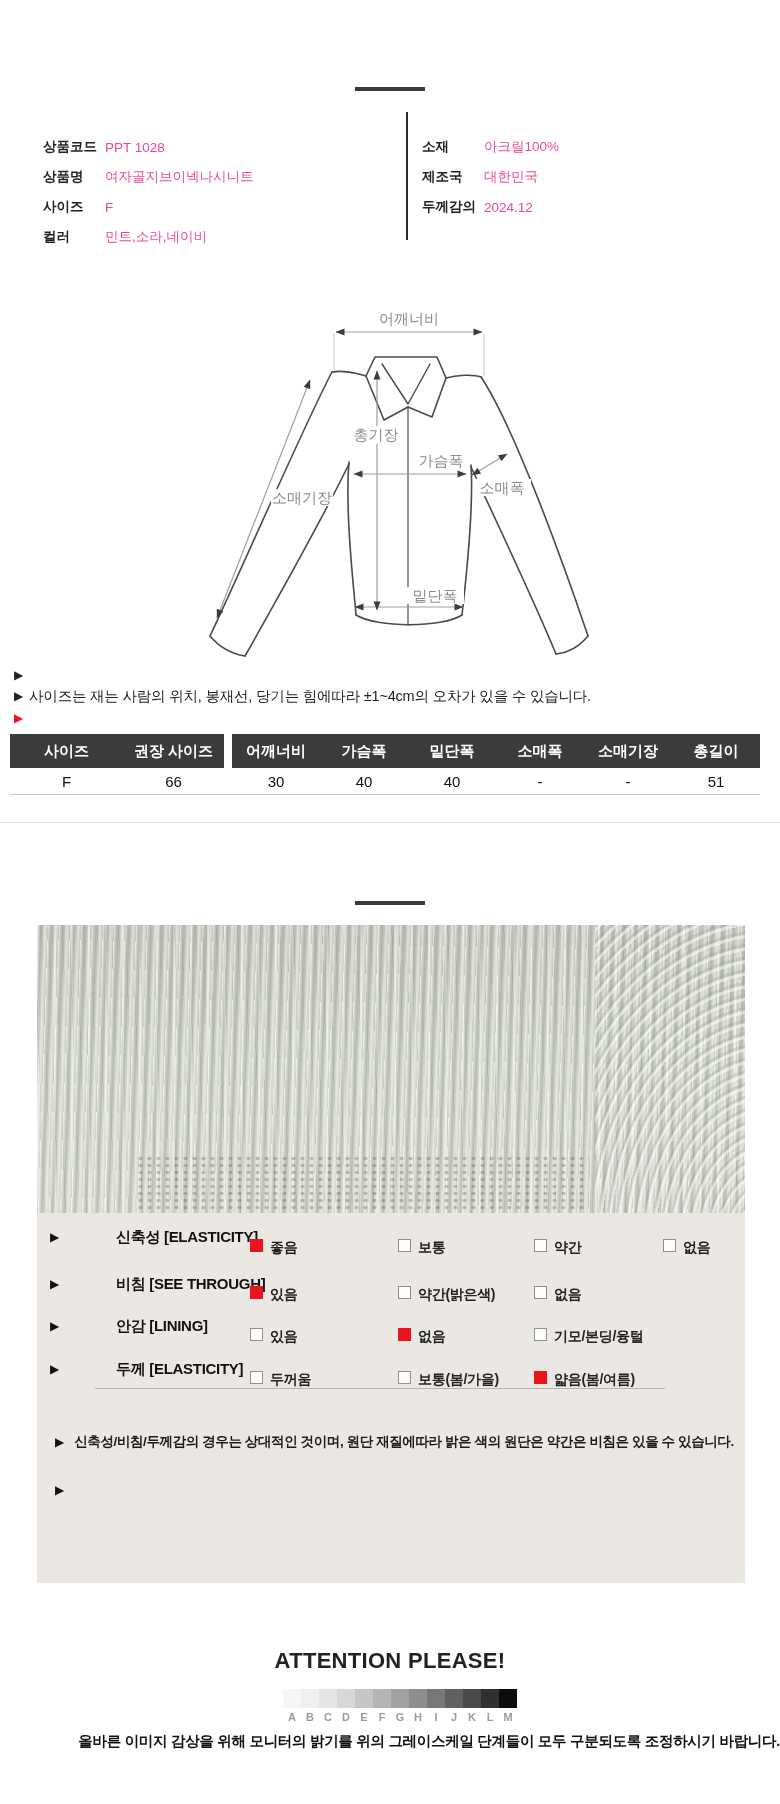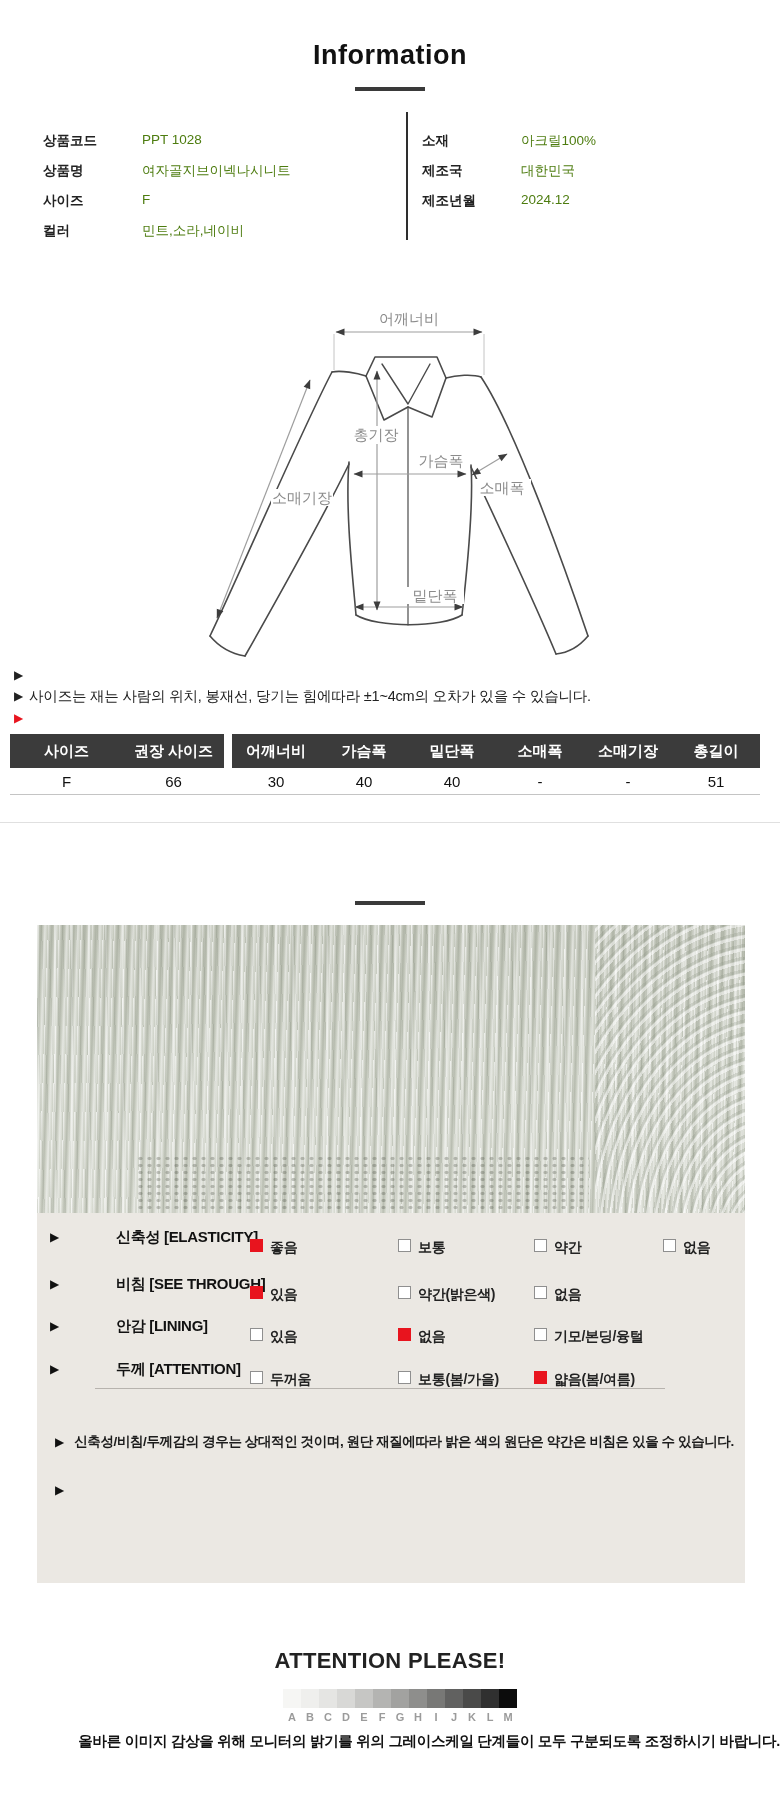--- a/index.html
+++ b/index.html
@@ -6,23 +6,23 @@
   .page{position:relative;width:780px;height:1804px;background:#fff;overflow:hidden;
         font-family:"Liberation Sans","DejaVu Sans",sans-serif;color:#1a1a1a;}
   .abs{position:absolute;}
 
   
   .sec-title{left:0;width:780px;text-align:center;font-size:27px;font-weight:700;color:#111;letter-spacing:.5px;}
   .sec-underline{left:355px;width:70px;height:4px;background:#3a3a3a;}
 
   
   .info-col{display:flex;flex-direction:column;}
-  .info-row{height:30px;display:flex;font-size:13.5px;gap:37px;}
+  .info-row{height:30px;display:flex;align-items:center;font-size:13.5px;}
   .info-label{font-weight:700;color:#222;width:62px;flex:0 0 62px;}
-  .info-value{color:#4d7c0f;}
+  .info-value{color:#ec4899;}
   .info-divider{width:2px;background:#2e2e2e;}
 
   
   svg text{font-family:"Liberation Sans","DejaVu Sans",sans-serif;}
 
   
   .size-notes{left:14px;top:664px;}
   .note-line{height:21.5px;display:flex;align-items:center;font-size:14.5px;color:#222;letter-spacing:-.2px;}
   .note-line .b{margin-right:6px;font-size:12px;}
   .note-line.red, .note-line.red .b{color:#e8141e;}
@@ -70,21 +70,20 @@
   .sw{width:18px;height:19px;}
   .att-letters{left:283px;top:1711px;display:flex;}
   .lt{width:18px;text-align:center;font-size:11px;font-weight:700;color:#9b9b9b;}
   .att-note{left:0;top:1732px;width:780px;text-align:right;font-size:14.5px;font-weight:600;color:#111;letter-spacing:-.3px;}
 </style>
 </head>
 <body>
 
 <div class="page">
 
-  <div class="abs sec-title" style="top:40px;">Information</div>
   <div class="abs sec-underline" style="top:87px;"></div>
 
   <div class="abs info-col" style="left:43px;top:132px;">
     <div class="info-row">
       <span class="info-label">상품코드</span>
       <span class="info-value">PPT 1028</span>
     </div>
     <div class="info-row">
       <span class="info-label">상품명</span>
       <span class="info-value">여자골지브이넥나시니트</span>
@@ -104,21 +103,21 @@
   <div class="abs info-col" style="left:422px;top:132px;">
     <div class="info-row">
       <span class="info-label">소재</span>
       <span class="info-value">아크릴100%</span>
     </div>
     <div class="info-row">
       <span class="info-label">제조국</span>
       <span class="info-value">대한민국</span>
     </div>
     <div class="info-row">
-      <span class="info-label">제조년월</span>
+      <span class="info-label">두께감의</span>
       <span class="info-value">2024.12</span>
     </div>
   </div>
 
   <svg class="abs" style="left:185px;top:258px;" width="410" height="415" viewBox="0 0 410 415">
     <defs>
       <marker id="ah" viewBox="0 0 10 8" markerWidth="10" markerHeight="8" refX="9" refY="4" orient="auto-start-reverse" markerUnits="userSpaceOnUse">
         <path d="M0.5,0.5 L9.5,4 L0.5,7.5 Z" fill="#3d3d3d"></path>
       </marker>
     </defs>
@@ -279,21 +278,21 @@
         <span class="ot">없음</span>
       </div>
       <div class="opt" style="left:497px;">
         <span class="cb"></span>
         <span class="ot">기모/본딩/융털</span>
       </div>
     </div>
 
     <div class="prow" style="top:146px;">
       <span class="b">▶</span>
-      <span class="plabel">두께 [ATTENTION]</span>
+      <span class="plabel">두께 [ELASTICITY]</span>
       <div class="opt" style="left:213px;">
         <span class="cb"></span>
         <span class="ot">두꺼움</span>
       </div>
       <div class="opt" style="left:361px;">
         <span class="cb"></span>
         <span class="ot">보통(봄/가을)</span>
       </div>
       <div class="opt on" style="left:497px;">
         <span class="cb"></span>

